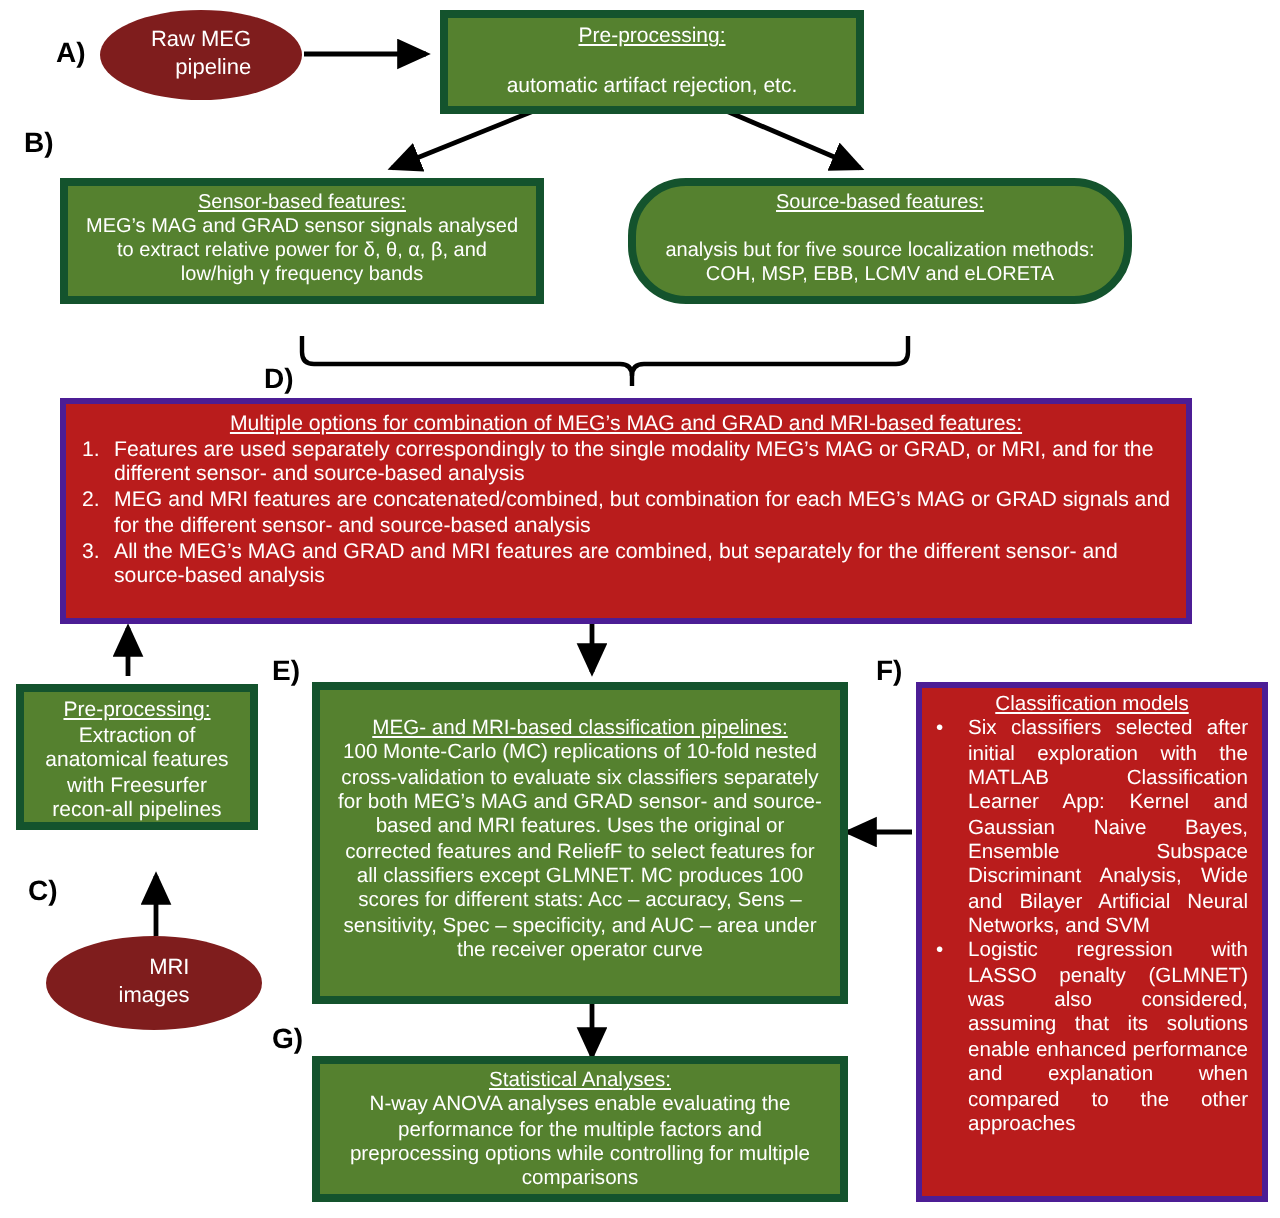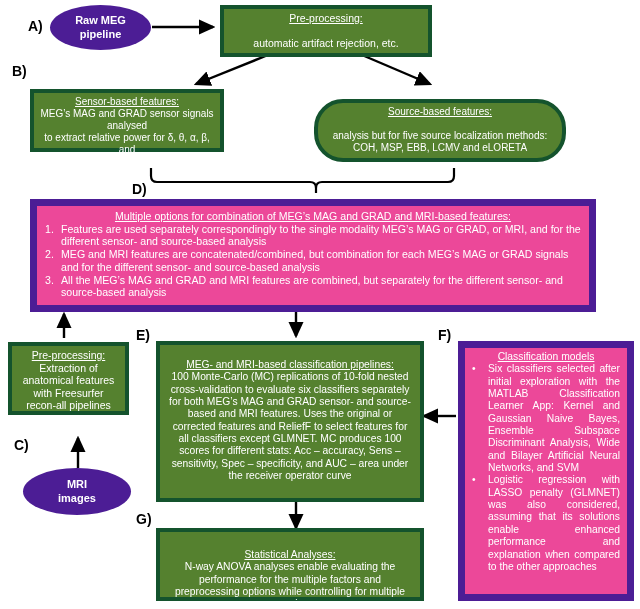--- a/index.html
+++ b/index.html
@@ -16,33 +16,32 @@
   
   .box{
     position:absolute;
     box-sizing:border-box;
     color:#ffffff;
     text-align:center;
     line-height:1.20;
     padding:3px 5px;
   }
   .green{ background:#55812F; border:4px solid #14532d; }
-  .gold { background:#ec4899; border:7px solid #4c1d95; }
+  .gold { background:#b91c1c; border:3px solid #4c1d95; }
   .ellipse{
     position:absolute;
     box-sizing:border-box;
-    background:#4c1d95;
+    background:#7f1d1d;
     border-radius:50%;
     color:#fff;
     display:flex;
     align-items:center;
     justify-content:center;
-    text-align:center;
+    text-align:right;
     line-height:1.25;
-    font-weight:bold;
   }
   .hdr{ text-decoration:underline; display:block; }
   .panel-label{
     position:absolute;
     font-weight:bold;
     color:#000;
     font-size:14px;
     letter-spacing:0px;
   }
 
@@ -122,28 +121,28 @@
   </div>
 
   <div class="box green" style="left:220px;top:5px;width:212px;height:52px;font-size:10.5px;padding-top:3px;">
     <span class="hdr">Pre-processing:</span>
     <br>
     <span>automatic artifact rejection, etc.</span>
   </div>
 
   <div class="panel-label" style="left:12px;top:63px;">B)</div>
 
-  <div class="box green" style="left:30px;top:89px;width:194px;height:63px;font-size:10px;">
+  <div class="box green" style="left:30px;top:89px;width:242px;height:63px;font-size:10px;">
     <span class="hdr">Sensor-based features:</span>
     <span>MEG’s MAG and GRAD sensor signals analysed</span><br>
     <span>to extract relative power for δ, θ, α, β, and</span><br>
     <span>low/high γ frequency bands</span>
   </div>
 
-  <div class="box green" style="left:314px;top:99px;width:252px;height:63px;font-size:10px;border-radius:29px;">
+  <div class="box green" style="left:314px;top:89px;width:252px;height:63px;font-size:10px;border-radius:29px;">
     <span class="hdr">Source-based features:</span>
     <br>
     <span>analysis but for five source localization methods:</span><br>
     <span>COH, MSP, EBB, LCMV and eLORETA</span>
   </div>
 
   <div class="panel-label" style="left:132px;top:181px;">D)</div>
 
   <div class="box gold" style="left:30px;top:199px;width:566px;height:113px;font-size:10.6px;padding:4px 8px;">
     <span class="hdr">Multiple options for combination of MEG’s MAG and GRAD and MRI-based features:</span>
@@ -198,21 +197,21 @@
       </li>
       <li class="justify">
         <span class="mk">•</span>
         <span>Logistic regression with LASSO penalty (GLMNET) was also considered, assuming that its solutions enable enhanced performance and explanation when compared to the other approaches</span>
       </li>
     </ul>
   </div>
 
   <div class="panel-label" style="left:136px;top:511px;">G)</div>
 
-  <div class="box green" style="left:156px;top:528px;width:268px;height:73px;font-size:10.3px;padding-top:17px;">
+  <div class="box green" style="left:156px;top:528px;width:268px;height:73px;font-size:10.3px;padding-top:3px;">
     <span class="hdr">Statistical Analyses:</span>
     <span>N-way ANOVA analyses enable evaluating the</span><br>
     <span>performance for the multiple factors and</span><br>
     <span>preprocessing options while controlling for multiple</span><br>
     <span>comparisons</span>
   </div>
 
 </div>
 
 </body></html>

